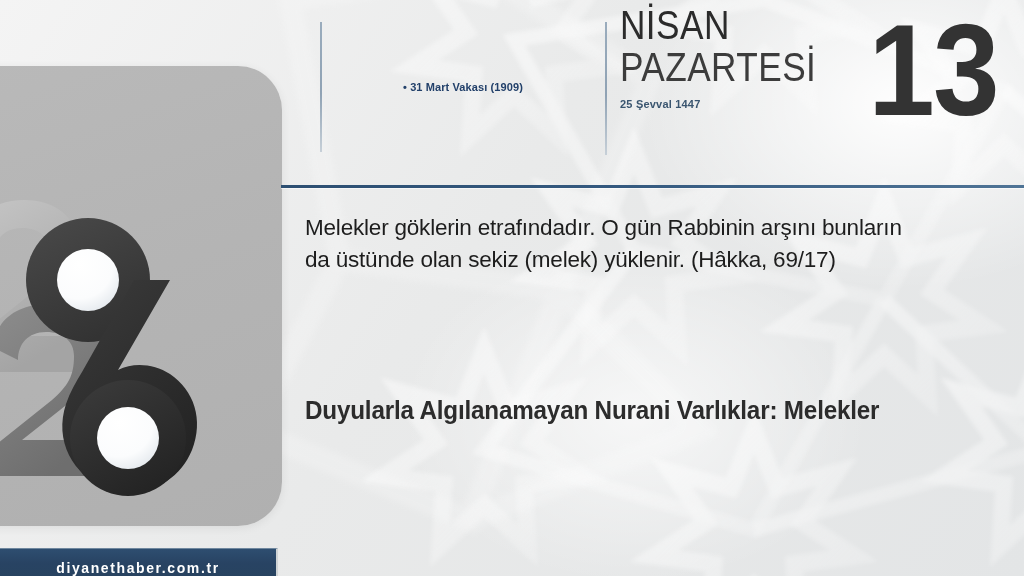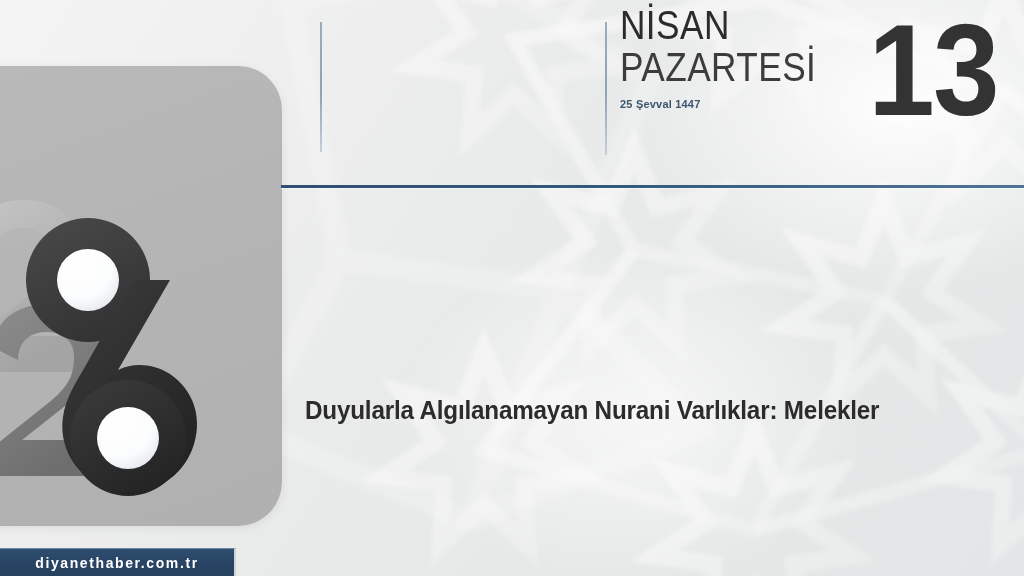--- a/index.html
+++ b/index.html
@@ -153,27 +153,27 @@
     letter-spacing:-0.2px;
     font-family:"Liberation Sans Narrow","Liberation Sans",sans-serif;
     transform:scaleX(0.97);
     transform-origin:left top;
   }
 
   
   #footer-bar {
     position:absolute;
     left:0; top:548px;
-    width:236px; height:28px;
+    width:278px; height:28px;
     background:linear-gradient(to bottom,#2e4e70 0%,#284363 52%,#22395466 100%);
     background-color:#2b4968;
     border-right:2px solid #cfd3d5;
     border-top:1px solid #6f879e;
     display:flex;
-    align-items:center;
+    align-items:flex-end;
     justify-content:center;
   }
   #footer-text {
     color:#ffffff;
     font-size:14px;
     font-weight:bold;
     letter-spacing:1.6px;
   }
 </style>
 </head>
@@ -270,28 +270,30 @@
           <circle cx="86" cy="164" r="31" fill="url(#g-dot)"></circle>
         </g>
       </svg>
     </div>
   </div>
 
   <div class="vline" id="vline-left"></div>
   <div class="vline" id="vline-right"></div>
   <div id="hline"></div>
 
+  <div id="note">• 31 Mart Vakası (1909)</div>
 
   <div id="date-block">
     <div id="month-name">NİSAN</div>
     <div id="day-name">PAZARTESİ</div>
     <div id="hijri-date">25 Şevval 1447</div>
   </div>
 
   <div id="day-number">13</div>
 
+  <div id="verse">Melekler göklerin etrafındadır. O gün Rabbinin arşını bunların da üstünde olan sekiz (melek) yüklenir. (Hâkka, 69/17)</div>
   <div id="headline">Duyularla Algılanamayan Nurani Varlıklar: Melekler</div>
 
   <div id="footer-bar">
     <span id="footer-text">diyanethaber.com.tr</span>
   </div>
 
 </div>
 
 </body></html>

